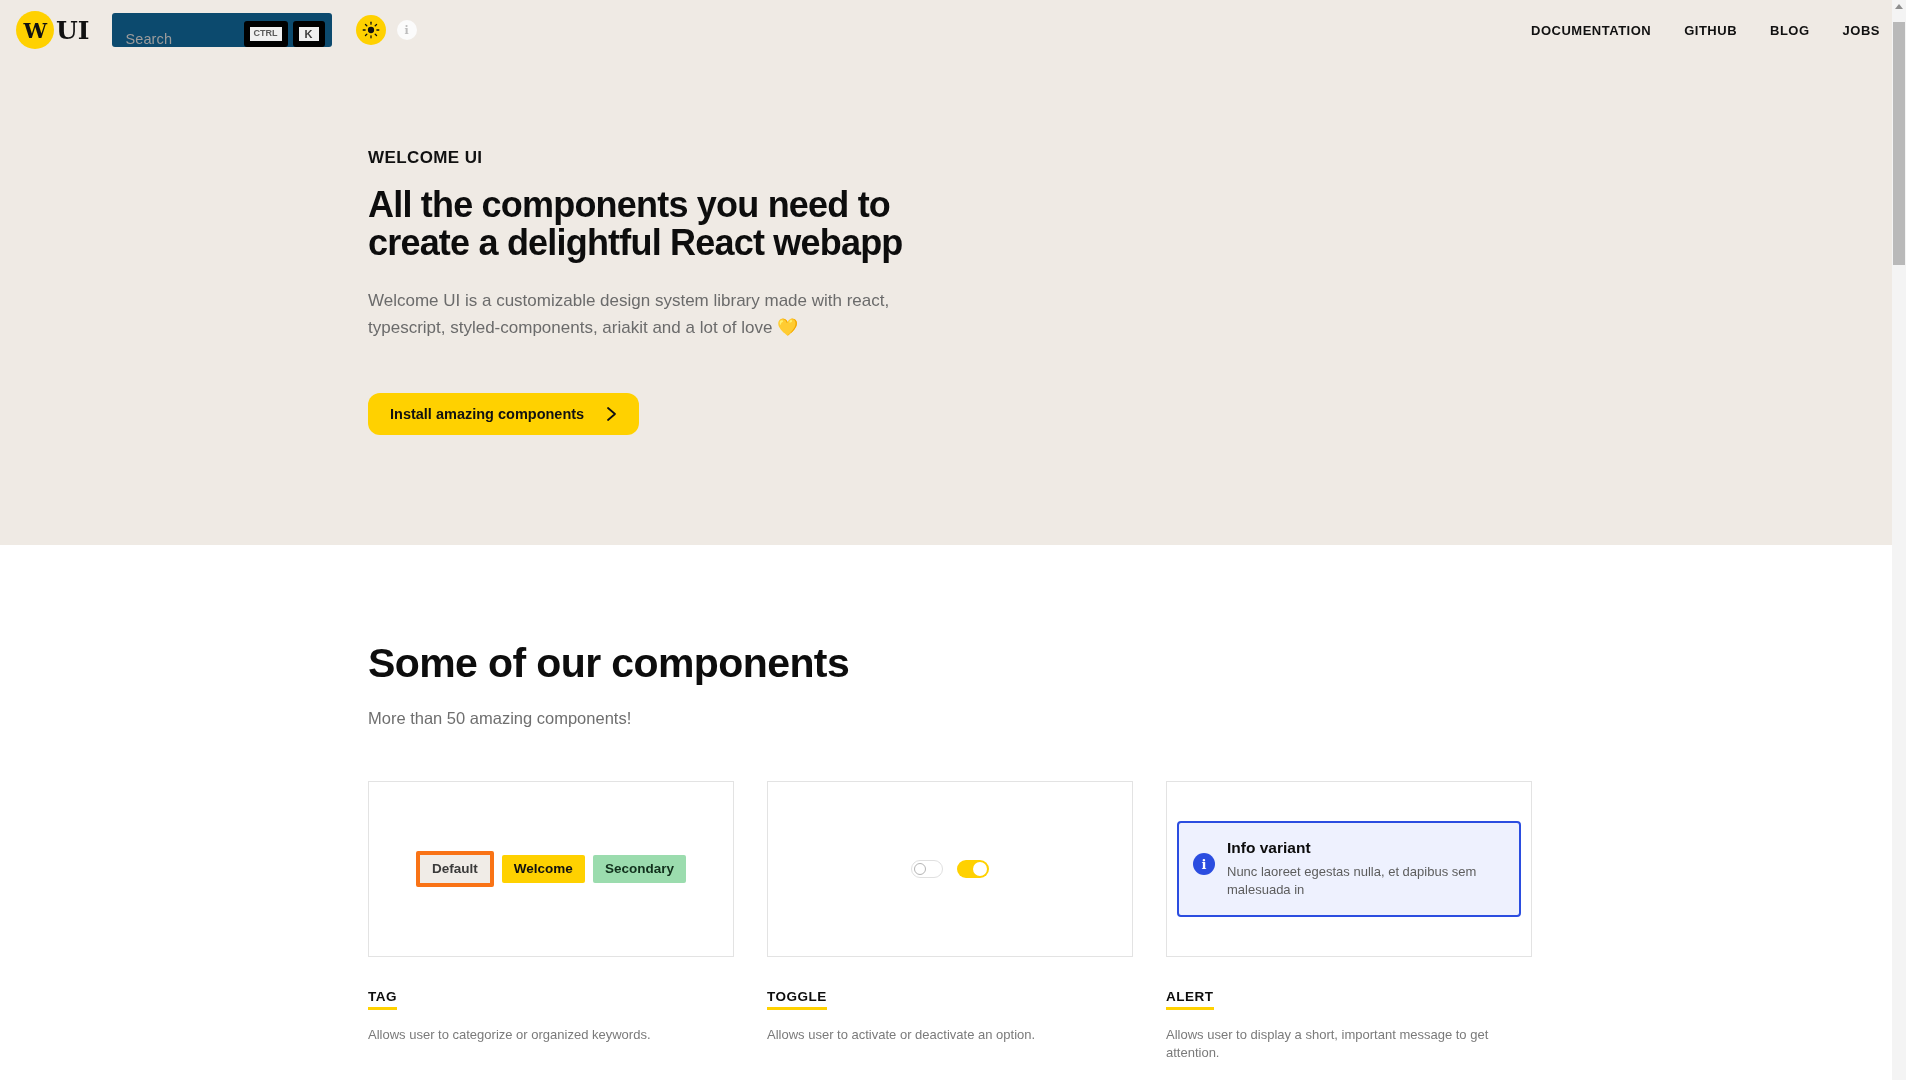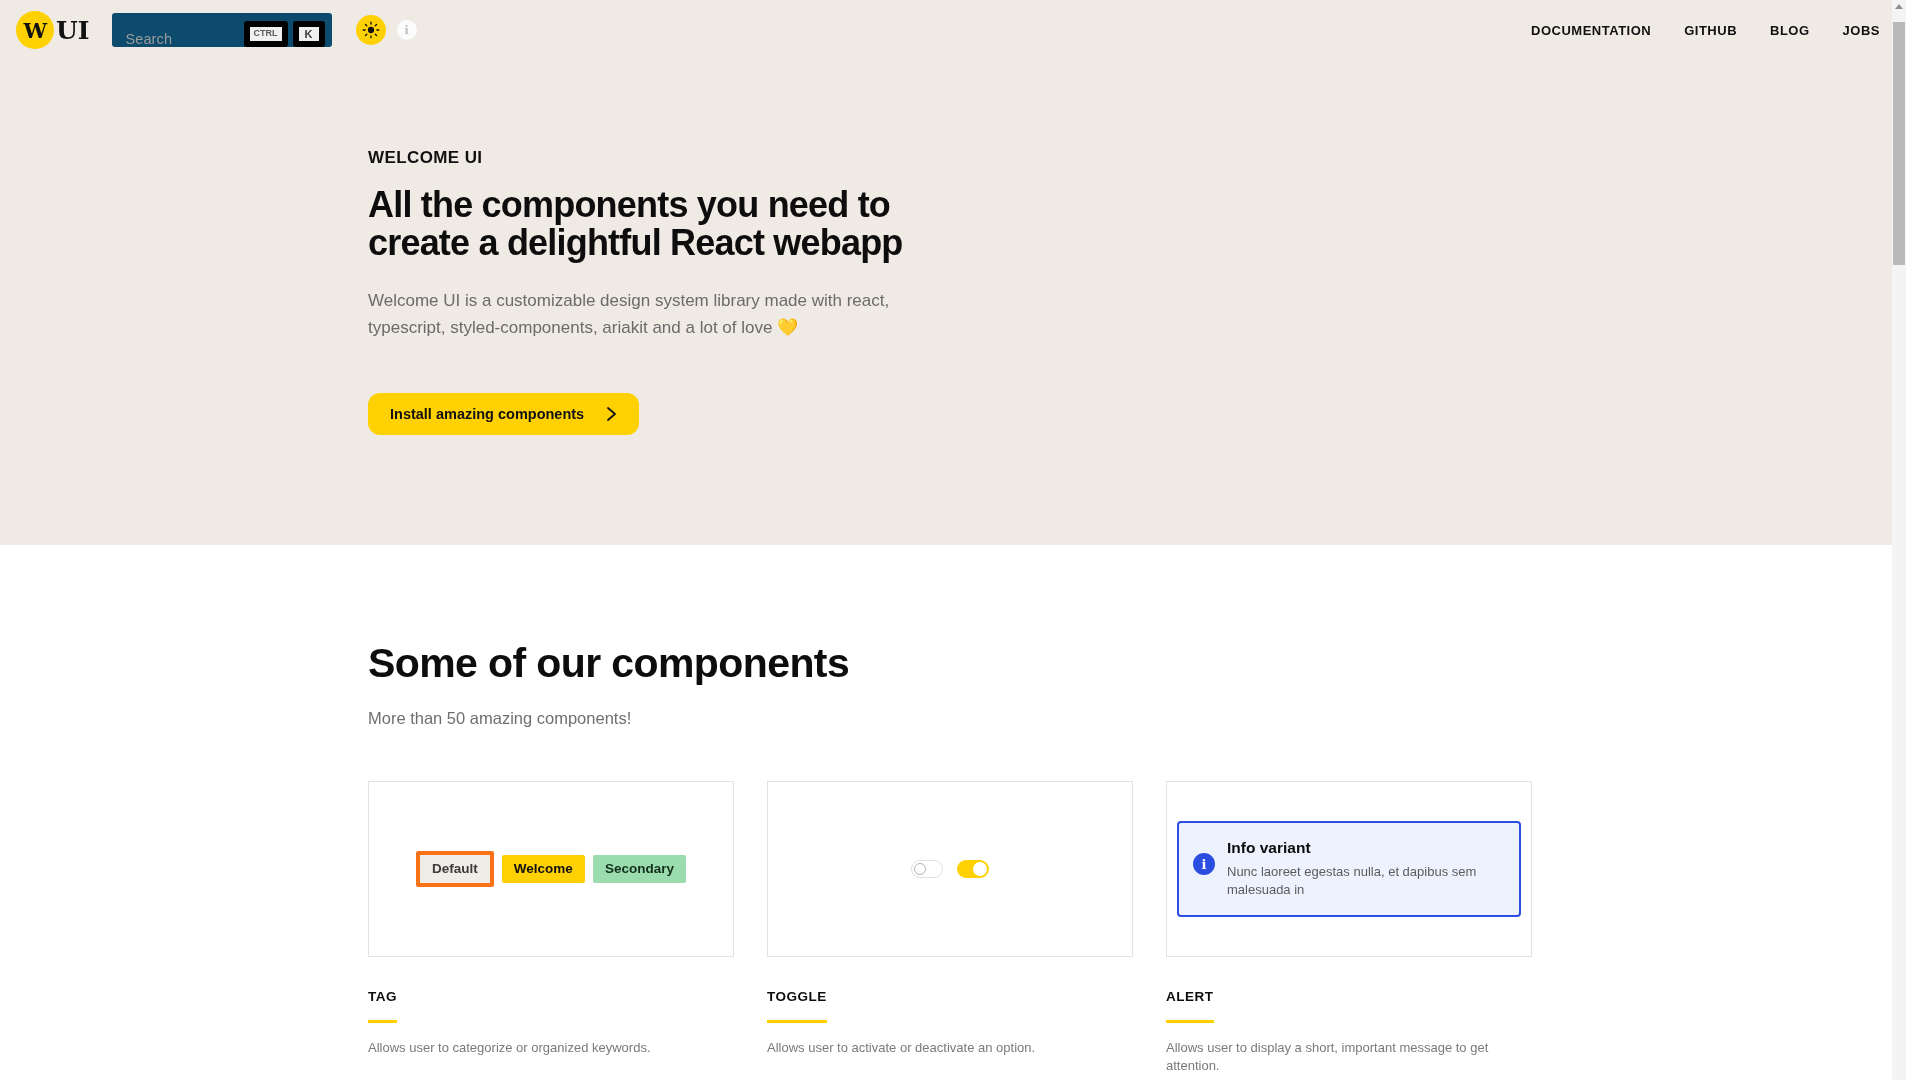--- a/index.html
+++ b/index.html
@@ -312,21 +312,21 @@
 
   
   .caption { margin-top: 30px; }
   .caption-label {
     display: inline-block;
     font-size: 13.5px;
     font-weight: 700;
     letter-spacing: 0.5px;
     color: #0d0d0d;
     border-bottom: 3px solid #FFD100;
-    padding-bottom: 16px;
+    padding-bottom: 3px;
   }
   .caption-desc {
     margin-top: 16px;
     font-size: 13px;
     line-height: 1.42;
     color: #7a7a7a;
     max-width: 360px;
   }
 
   

